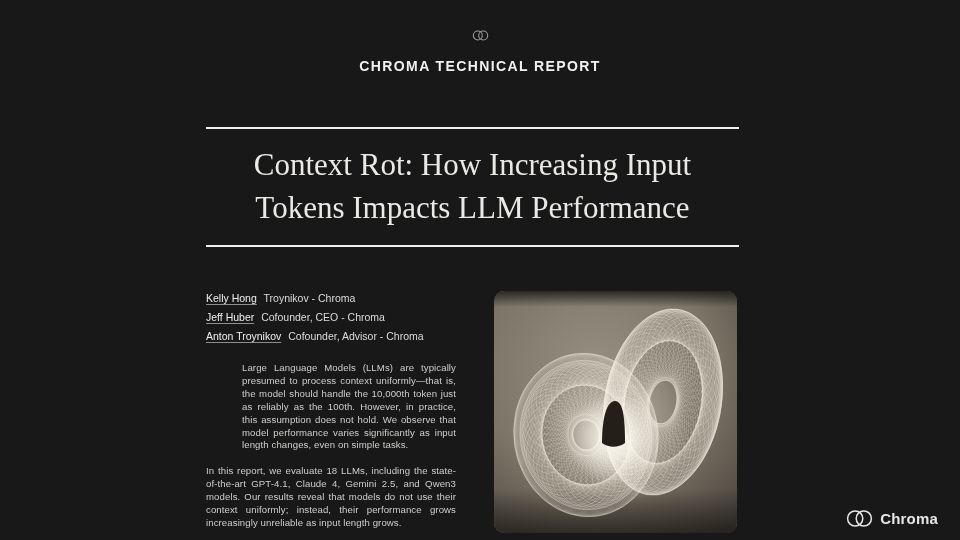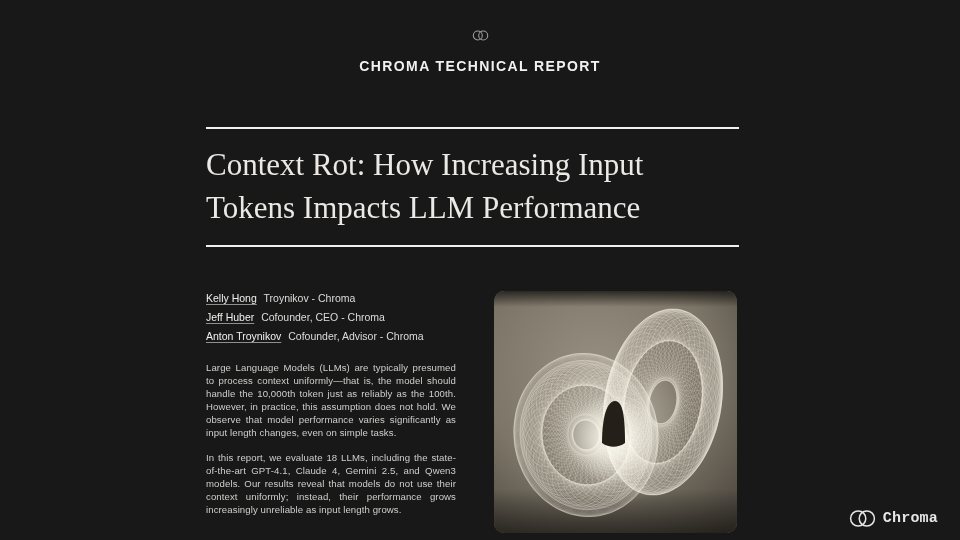--- a/index.html
+++ b/index.html
@@ -11,33 +11,33 @@
   }
   
   .masthead{position:absolute;top:27px;left:0;right:0;text-align:center;}
   .mark{display:inline-block;height:11px;line-height:0;}
   .kicker{margin-top:13px;font-size:14px;font-weight:bold;letter-spacing:1.4px;color:#f1f1f1;}
   .date{margin-top:9px;font-family:"DejaVu Sans Mono", monospace;font-size:9.5px;letter-spacing:0.8px;color:#c9c9c9;}
   
   .article{position:absolute;left:206px;top:127px;width:533px;}
   .rule{height:2px;background:#f1f0ee;}
   .title{margin:0;padding:14px 0 16px;font-weight:normal;}
-  .tline{display:block;text-align:left;white-space:nowrap;
+  .tline{display:block;text-align:center;white-space:nowrap;
     font-family:"Liberation Serif", serif;font-size:31px;line-height:43px;color:#ebe9e5;}
   
   .columns{position:absolute;left:206px;top:289px;width:533px;display:flex;}
   .left-col{width:250px;margin-right:38px;}
   .author{font-size:10.5px;line-height:19px;white-space:nowrap;}
   .aname{color:#f1f0ed;text-decoration:underline;text-decoration-color:#8f8f8d;text-underline-offset:2px;margin-right:4px;cursor:pointer;}
   .arole{color:#dddcd9;}
   .para{font-size:9.6px;line-height:12.9px;letter-spacing:0.1px;text-align:justify;color:#d0cfcc;margin:0 0 13px;}
-  .para.first{margin-top:16px;}
+  .para.first{margin-top:16px;margin-left:36px;}
   .hero{margin:2px 0 0;width:243px;height:242px;border-radius:10px;overflow:hidden;background:#55504a;}
   
-  .brand{position:absolute;right:22px;bottom:12px;display:flex;align-items:center;gap:7px;cursor:pointer;font-family:Liberation Mono, monospace;}
+  .brand{position:absolute;right:22px;bottom:12px;display:flex;align-items:center;gap:7px;cursor:pointer;}
   .brand-text{font-size:15px;font-weight:bold;color:#e6e6e6;letter-spacing:0.2px;}
 </style>
 </head>
 <body>
 
 <header class="masthead">
   <span class="mark">
     <svg width="17" height="11" viewBox="0 0 17 11">
       <circle cx="5.8" cy="5.5" r="4.5" fill="none" stroke="#9c9c9c" stroke-width="1.1"></circle>
       <circle cx="11.2" cy="5.5" r="4.5" fill="none" stroke="#9c9c9c" stroke-width="1.1"></circle>

